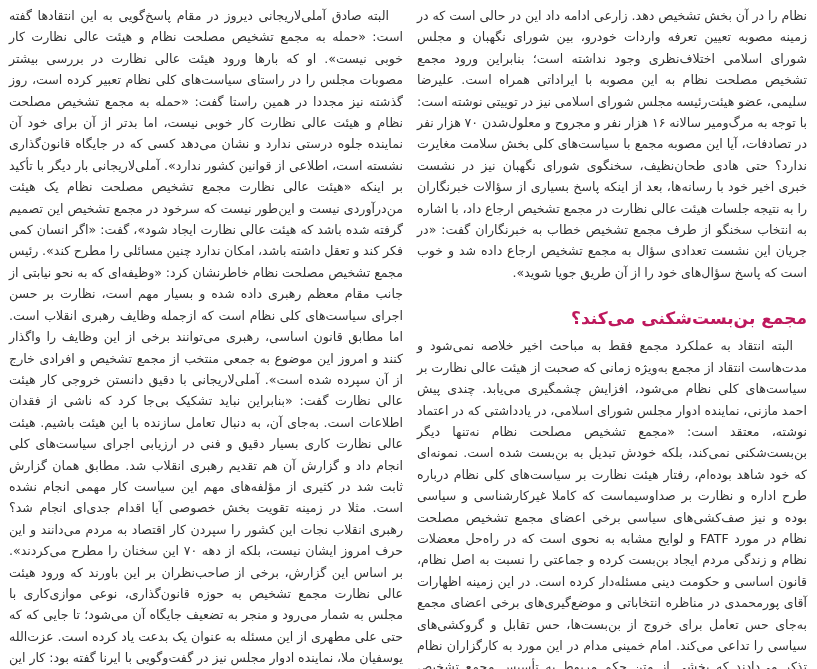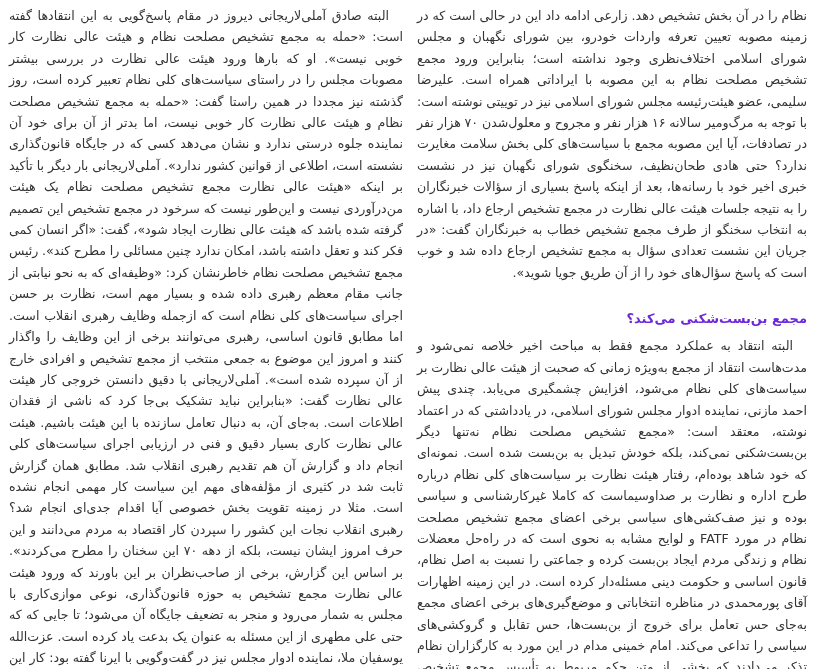--- a/index.html
+++ b/index.html
@@ -34,24 +34,24 @@
     line-height: 21.4px;
     color: #333333;
     text-align: justify;
     word-spacing: -0.4px;
   }
   p.first-line-indent {
     text-indent: 14px;
   }
   h2.red-heading {
     margin: 26px 0 7px 0;
-    font-size: 13px;
+    font-size: 17px;
     line-height: 19px;
     font-weight: bold;
-    color: #6d28d9;
+    color: #be185d;
     text-align: right;
   }
 </style>
 </head>
 <body>
 
 <div class="page">
 
   <div class="article-col col-first">
     <p class="body-text">نظام را در آن بخش تشخیص دهد. زارعی ادامه داد این در حالی است که در زمینه مصوبه تعیین تعرفه واردات خودرو، بین شورای نگهبان و مجلس شورای اسلامی اختلاف‌نظری وجود نداشته است؛ بنابراین ورود مجمع تشخیص مصلحت نظام به این مصوبه با ایراداتی همراه است. علیرضا سلیمی، عضو هیئت‌رئیسه مجلس شورای اسلامی نیز در توییتی نوشته است: با توجه به مرگ‌ومیر سالانه ۱۶ هزار نفر و مجروح و معلول‌شدن ۷۰ هزار نفر در تصادفات، آیا این مصوبه مجمع با سیاست‌های کلی بخش سلامت مغایرت ندارد؟ حتی هادی طحان‌نظیف، سخنگوی شورای نگهبان نیز در نشست خبری اخیر خود با رسانه‌ها، بعد از اینکه پاسخ بسیاری از سؤالات خبرنگاران را به نتیجه جلسات هیئت عالی نظارت در مجمع تشخیص ارجاع داد، با اشاره به انتخاب سخنگو از طرف مجمع تشخیص خطاب به خبرنگاران گفت: «در جریان این نشست تعدادی سؤال به مجمع تشخیص ارجاع داده شد و خوب است که پاسخ سؤال‌های خود را از آن طریق جویا شوید».</p>

